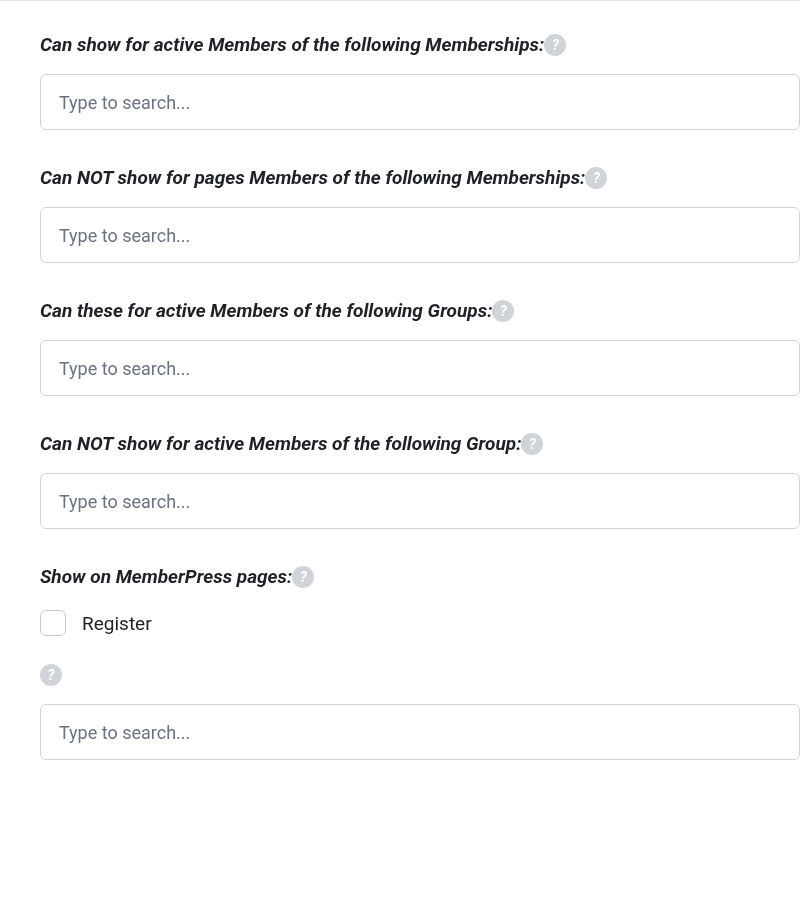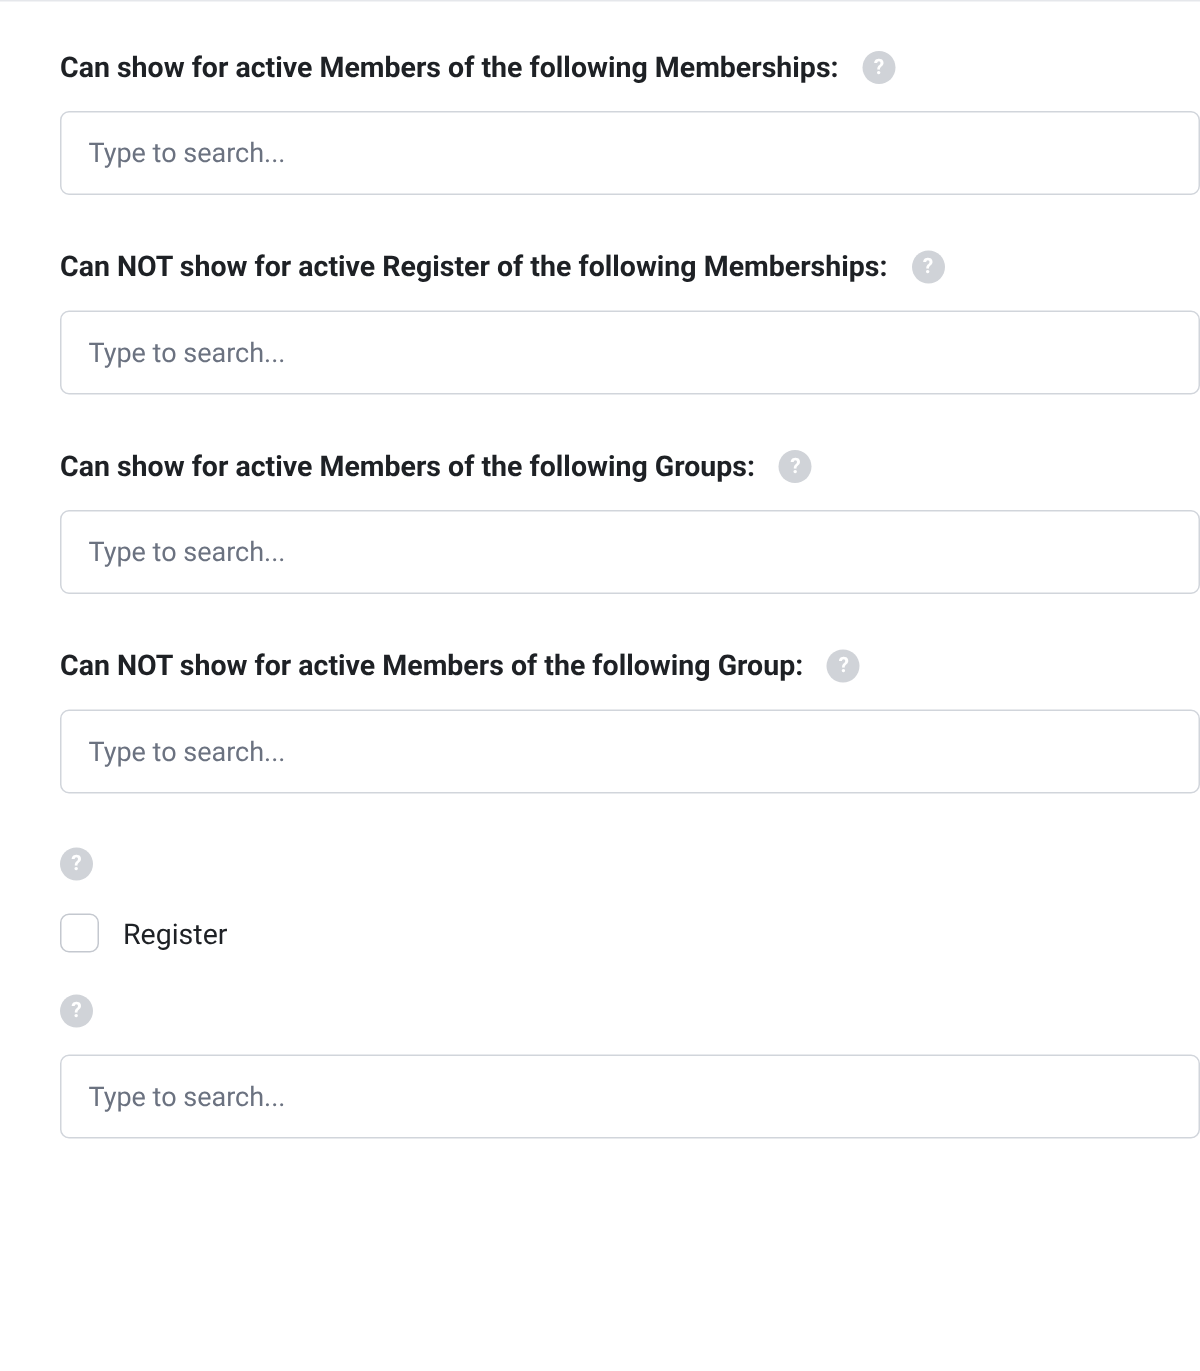--- a/index.html
+++ b/index.html
@@ -23,22 +23,23 @@
     }
     .field-group.tight {
       margin-bottom: 20px;
     }
     .field-label {
       font-size: 19px;
       font-weight: 700;
       color: #1e2125;
       display: inline-flex;
       align-items: center;
-      gap: 16px;
+      gap: 0;
       margin-bottom: 18px;
+      font-style: italic;
     }
     .help-icon {
       width: 22px;
       height: 22px;
       border-radius: 50%;
       background: #d0d3d8;
       color: #ffffff;
       display: inline-flex;
       align-items: center;
       justify-content: center;
@@ -94,44 +95,45 @@
   <div class="field-group">
     <div class="field-label">
       <span>Can show for active Members of the following Memberships:</span>
       <span class="help-icon">?</span>
     </div>
     <input type="text" class="search-input" placeholder="Type to search..." style="">
   </div>
 
   <div class="field-group">
     <div class="field-label">
-      <span>Can NOT show for active Register of the following Memberships:</span>
+      <span>Can NOT show for pages Members of the following Memberships:</span>
       <span class="help-icon">?</span>
     </div>
     <input type="text" class="search-input" placeholder="Type to search..." style="">
   </div>
 
   <div class="field-group">
     <div class="field-label">
-      <span>Can show for active Members of the following Groups:</span>
+      <span>Can these for active Members of the following Groups:</span>
       <span class="help-icon">?</span>
     </div>
     <input type="text" class="search-input" placeholder="Type to search..." style="">
   </div>
 
   <div class="field-group">
     <div class="field-label">
       <span>Can NOT show for active Members of the following Group:</span>
       <span class="help-icon">?</span>
     </div>
     <input type="text" class="search-input" placeholder="Type to search..." style="">
   </div>
 
   <div class="field-group tight">
     <div class="field-label">
+      <span>Show on MemberPress pages:</span>
       <span class="help-icon">?</span>
     </div>
     <div class="checkbox-list">
       <div class="checkbox-row">
         <div class="checkbox"></div>
         <span class="checkbox-label">Register</span>
       </div>
     </div>
   </div>
 

